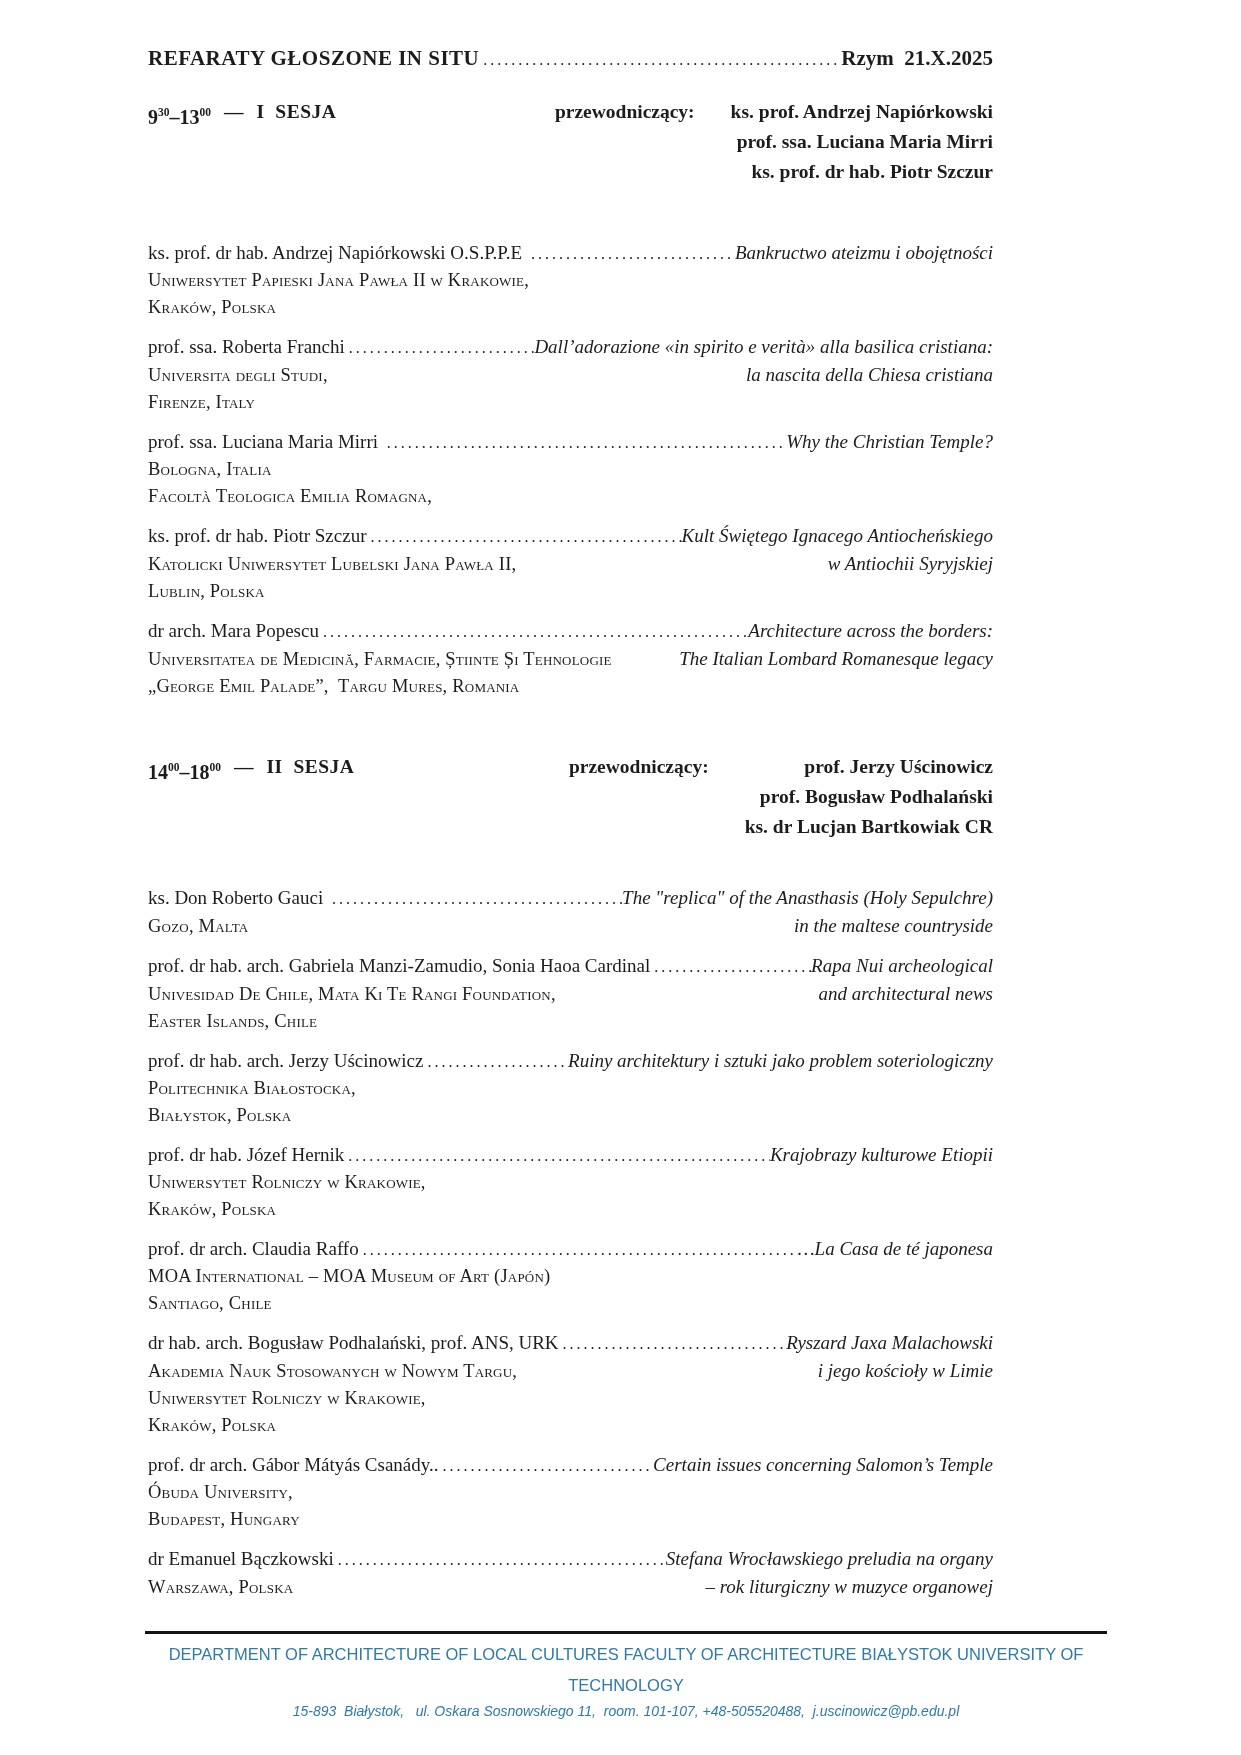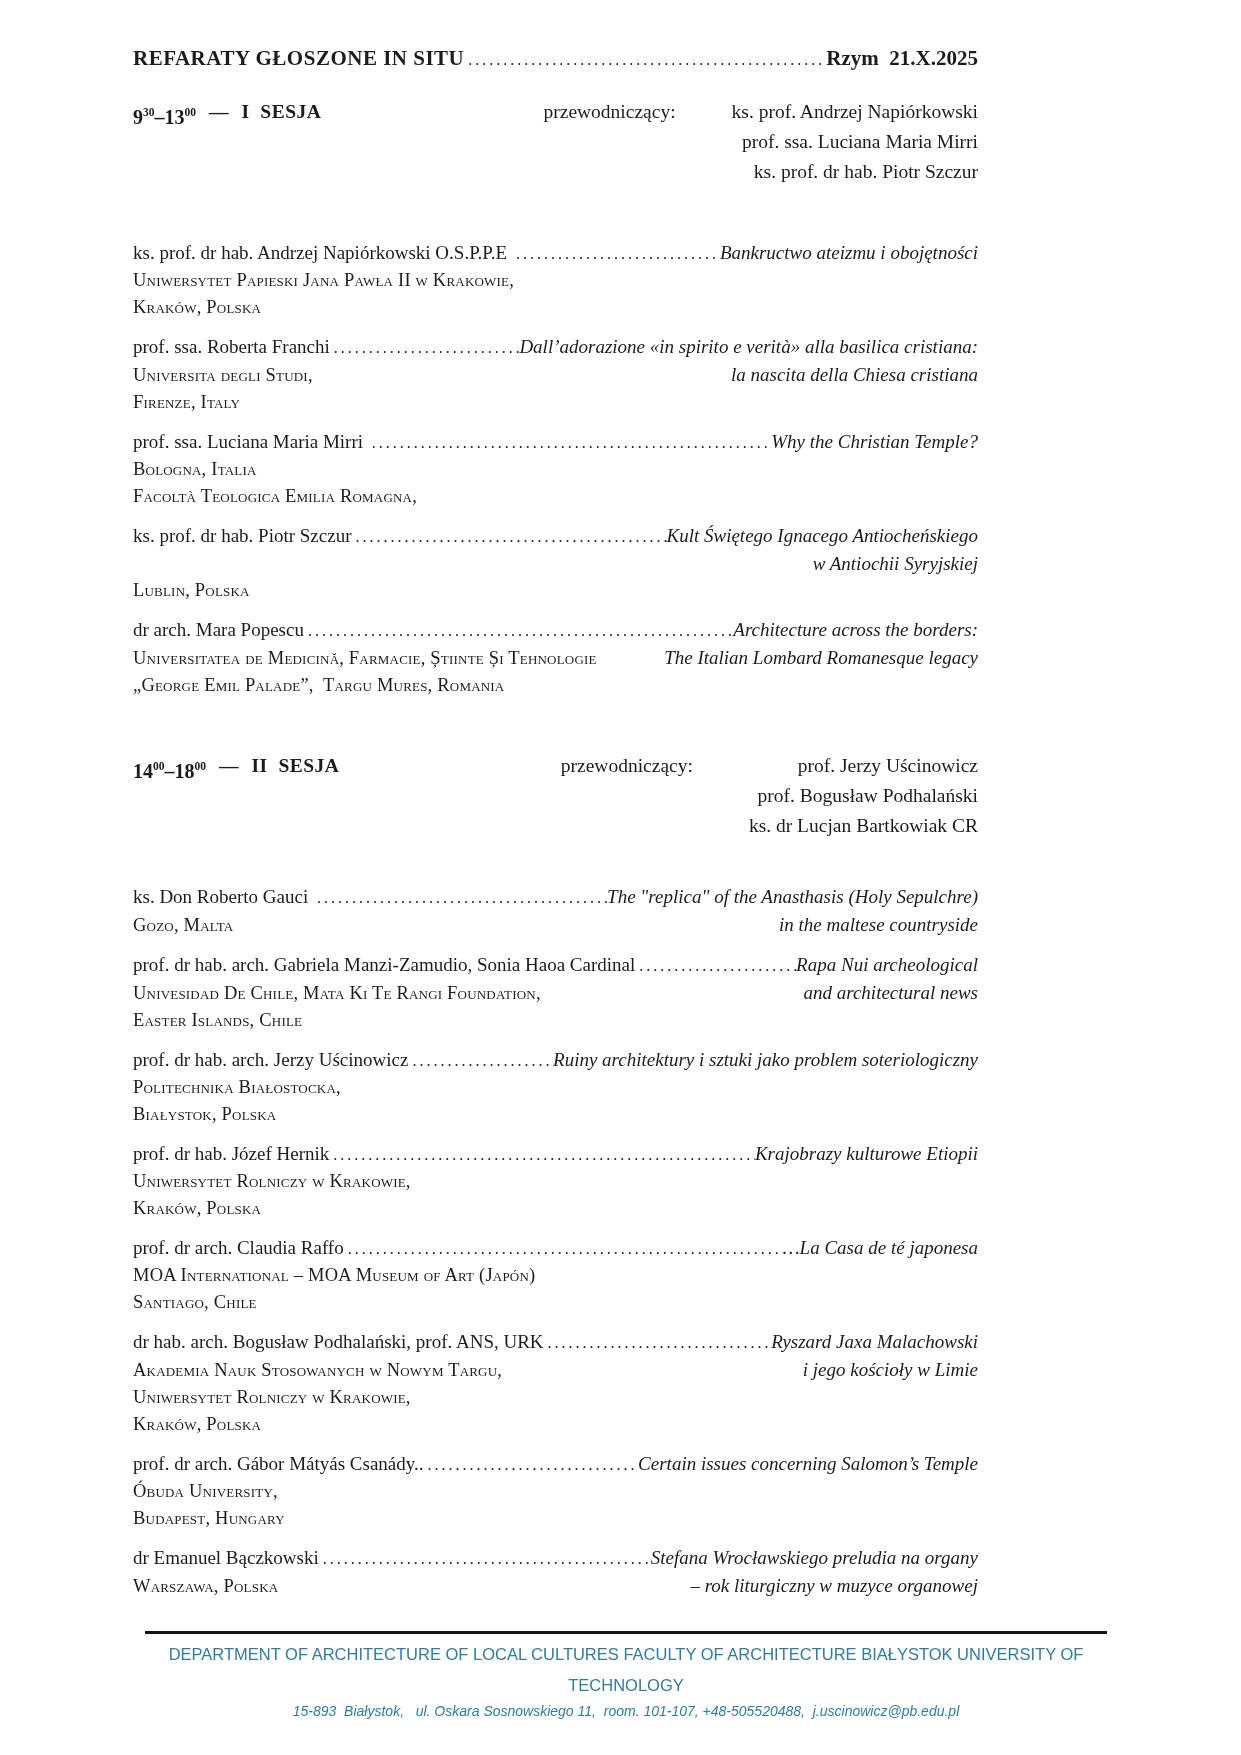--- a/index.html
+++ b/index.html
@@ -4,41 +4,41 @@
 <style>
   html,body{margin:0;padding:0;background:#ffffff;}
   .page{
     position:relative;
     width:1241px;height:1755px;
     background:#ffffff;
     font-family:"Liberation Serif","DejaVu Serif",serif;
     color:#1c1c1c;
     overflow:hidden;
   }
-  .content{position:absolute;left:133px;top:46px;width:845px;}
+  .content{position:absolute;left:148px;top:46px;width:845px;}
 
   
   .hdr{display:flex;align-items:baseline;font-weight:bold;font-size:21px;}
   .hdr-title{white-space:pre;letter-spacing:.5px;}
   .hdr-date{white-space:pre;}
 
   .leader{
     flex:1 1 auto;overflow:hidden;white-space:nowrap;
     letter-spacing:3px;font-size:16px;font-weight:normal;
     padding:0 4px;min-width:8px;
   }
 
   
   .session{margin-top:26px;}
   .session-row{display:flex;font-size:19.5px;line-height:30px;}
   .s-time{font-weight:bold;font-size:20px;white-space:pre;}
   .s-time sup{font-size:11.5px;font-weight:bold;}
   .s-dash{font-weight:bold;margin:0 13px;}
   .s-label{font-weight:bold;white-space:pre;letter-spacing:.5px;}
-  .chair-block{margin-left:auto;display:flex;gap:56px;}
+  .chair-block{margin-left:auto;display:flex;gap:36px;font-weight:bold;}
   .chair-label{line-height:30px;}
   .chair-names{display:flex;flex-direction:column;text-align:right;line-height:30px;}
 
   
   .entries{margin-top:52px;}
   .entry{margin-bottom:12px;}
   .row{display:flex;align-items:baseline;line-height:27px;}
   .speaker{font-size:19px;white-space:pre;}
   .talk-title{font-style:italic;font-size:19px;white-space:pre;}
   .affil{
@@ -139,20 +139,21 @@
 
       </div>
 
       <div class="entry">
         <div class="row">
           <span class="speaker">ks. prof. dr hab. Piotr Szczur</span>
           <span class="leader">........................................................................................................................................................................................................</span>
           <span class="talk-title">Kult Świętego Ignacego Antiocheńskiego</span>
         </div>
         <div class="row">
+          <span class="affil">Katolicki Uniwersytet Lubelski Jana Pawła II,</span>
           <span class="row-right">w Antiochii Syryjskiej</span>
         </div>
         <div class="row">
           <span class="affil">Lublin, Polska</span>
         </div>
 
       </div>
 
       <div class="entry">
         <div class="row">

